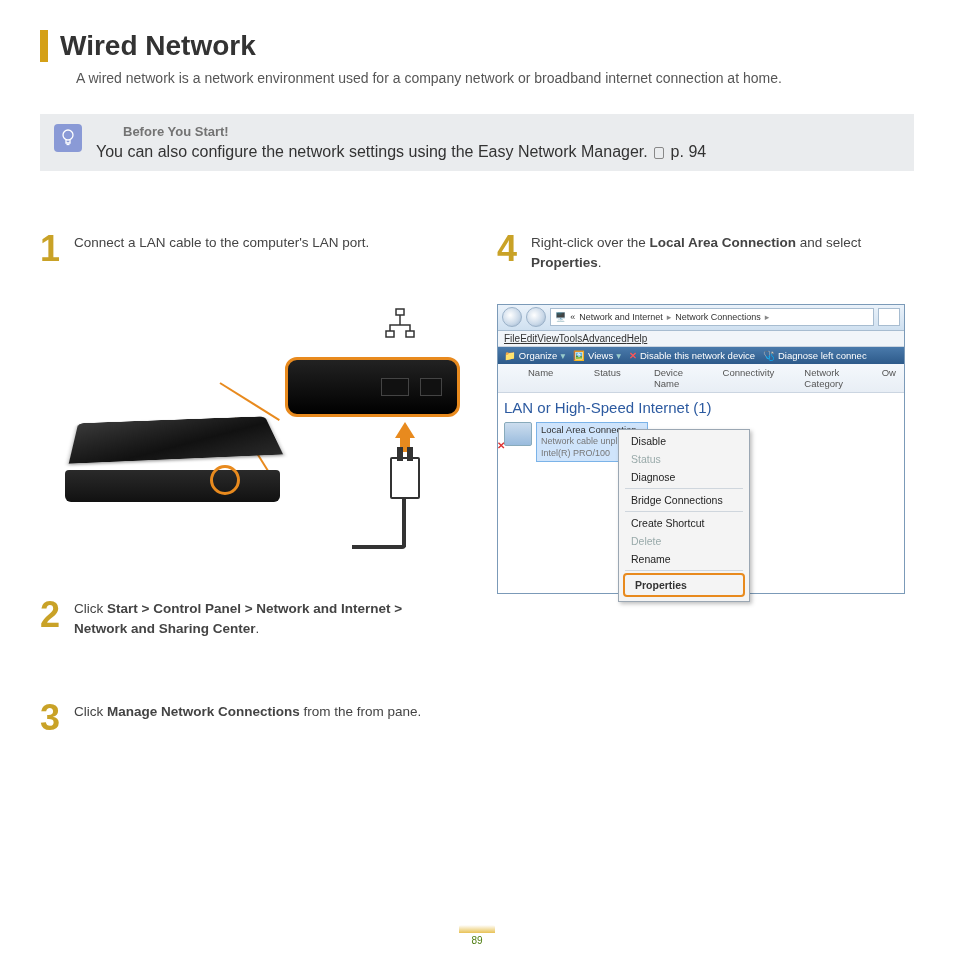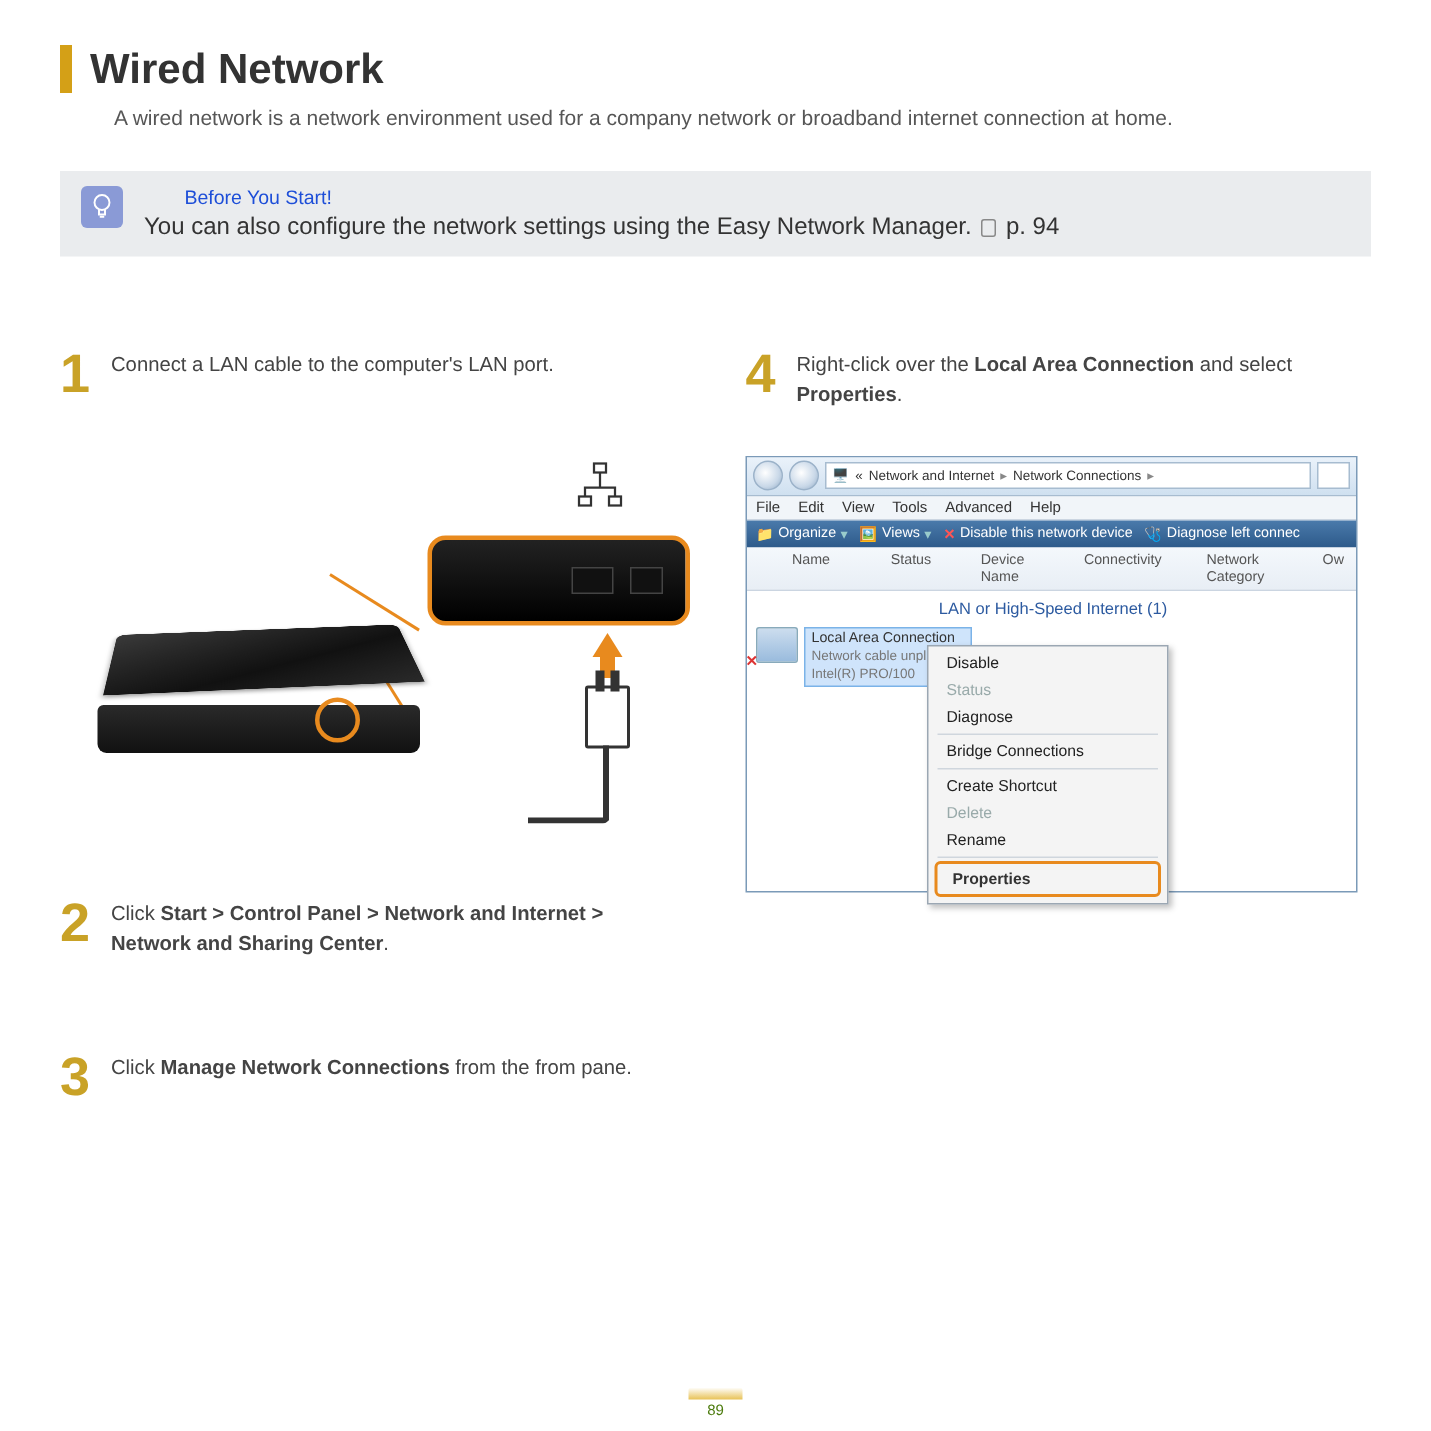--- a/index.html
+++ b/index.html
@@ -27,21 +27,21 @@
   .tip-icon {
     width: 28px; height: 28px;
     background: #8a9ad6;
     border-radius: 4px;
     display: flex; align-items: center; justify-content: center;
     color: #fff;
     font-size: 18px;
     flex-shrink: 0;
   }
   .tip-content { flex: 1; }
-  .tip-title { color: #1d4ed8; font-weight: normal; font-size: 13px; margin-bottom: 4px; padding-left: 27px; }
+  .tip-title { color: #737373; font-weight: bold; font-size: 13px; margin-bottom: 4px; padding-left: 27px; }
   .tip-text { font-size: 16px; color: #333; }
   .page-icon {
     display: inline-block;
     width: 10px; height: 12px;
     border: 1px solid #888;
     border-radius: 2px;
     vertical-align: middle;
     position: relative;
     margin: 0 2px;
   }
@@ -207,22 +207,22 @@
   }
   .addr-sep { color: #888; }
   .win-search {
     width: 22px; height: 18px;
     background: #fff; border: 1px solid #a7bcd0;
   }
   .win-menu {
     background: #f1f5f9;
     padding: 2px 6px;
     border-bottom: 1px solid #cbd5e1;
-    display: flex; gap: 12px;
-    font-size: 10px; color: #333;
+    display: flex; 
+    font-size: 10px; color: #333; text-decoration: underline;
   }
   .win-toolbar {
     background: linear-gradient(#4a7aab,#2d5a8a);
     padding: 3px 6px;
     display: flex; align-items: center; gap: 8px;
     color: #fff;
     font-size: 9.5px;
   }
   .tb-item { display: flex; align-items: center; gap: 3px; }
   .tb-sep { color: #9cc; }
@@ -230,21 +230,21 @@
   .win-cols {
     background: linear-gradient(#f4f8fc,#e8eef5);
     padding: 2px 4px;
     display: flex;
     font-size: 9.5px; color: #555;
     border-bottom: 1px solid #cbd5e1;
   }
   .wc { padding: 1px 4px; margin-left: 22px; }
   .wc1{width:70px}.wc2{width:60px}.wc3{width:75px}.wc4{width:65px}.wc5{width:90px}.wc6{width:30px}
   .win-body { padding: 4px; min-height: 200px; position: relative; }
-  .group-hdr { color: #2c5aa0; font-size: 11px; padding: 2px 0 4px 2px; text-align: center; }
+  .group-hdr { color: #2c5aa0; font-size: 15px; padding: 2px 0 4px 2px; }
   .conn-row { display: flex; align-items: flex-start; gap: 4px; padding: 2px; }
   .conn-icon {
     width: 28px; height: 24px;
     background: linear-gradient(#cde,#9bd);
     border: 1px solid #8ab;
     border-radius: 2px;
     position: relative;
   }
   .conn-icon::after {
     content: '✕';
@@ -258,21 +258,21 @@
     background: #cfe4fb;
     border: 1px solid #7bb3e8;
     padding: 1px 4px 2px 4px;
     font-size: 9.5px;
     line-height: 1.3;
   }
   .conn-sub { color: #777; font-size: 9px; }
   .ctx-menu {
     position: absolute;
     left: 120px; top: 36px;
-    width: 161px;
+    width: 132px;
     background: #f4f4f4;
     border: 1px solid #9ba7b3;
     box-shadow: 2px 2px 4px rgba(0,0,0,0.25);
     padding: 2px;
     font-size: 10.5px;
   }
   .ctx-item { padding: 3px 10px; color: #222; }
   .ctx-disabled { color: #9aa; }
   .ctx-sep { height: 1px; background: #cfd6dd; margin: 2px 4px; }
   .ctx-hl {

